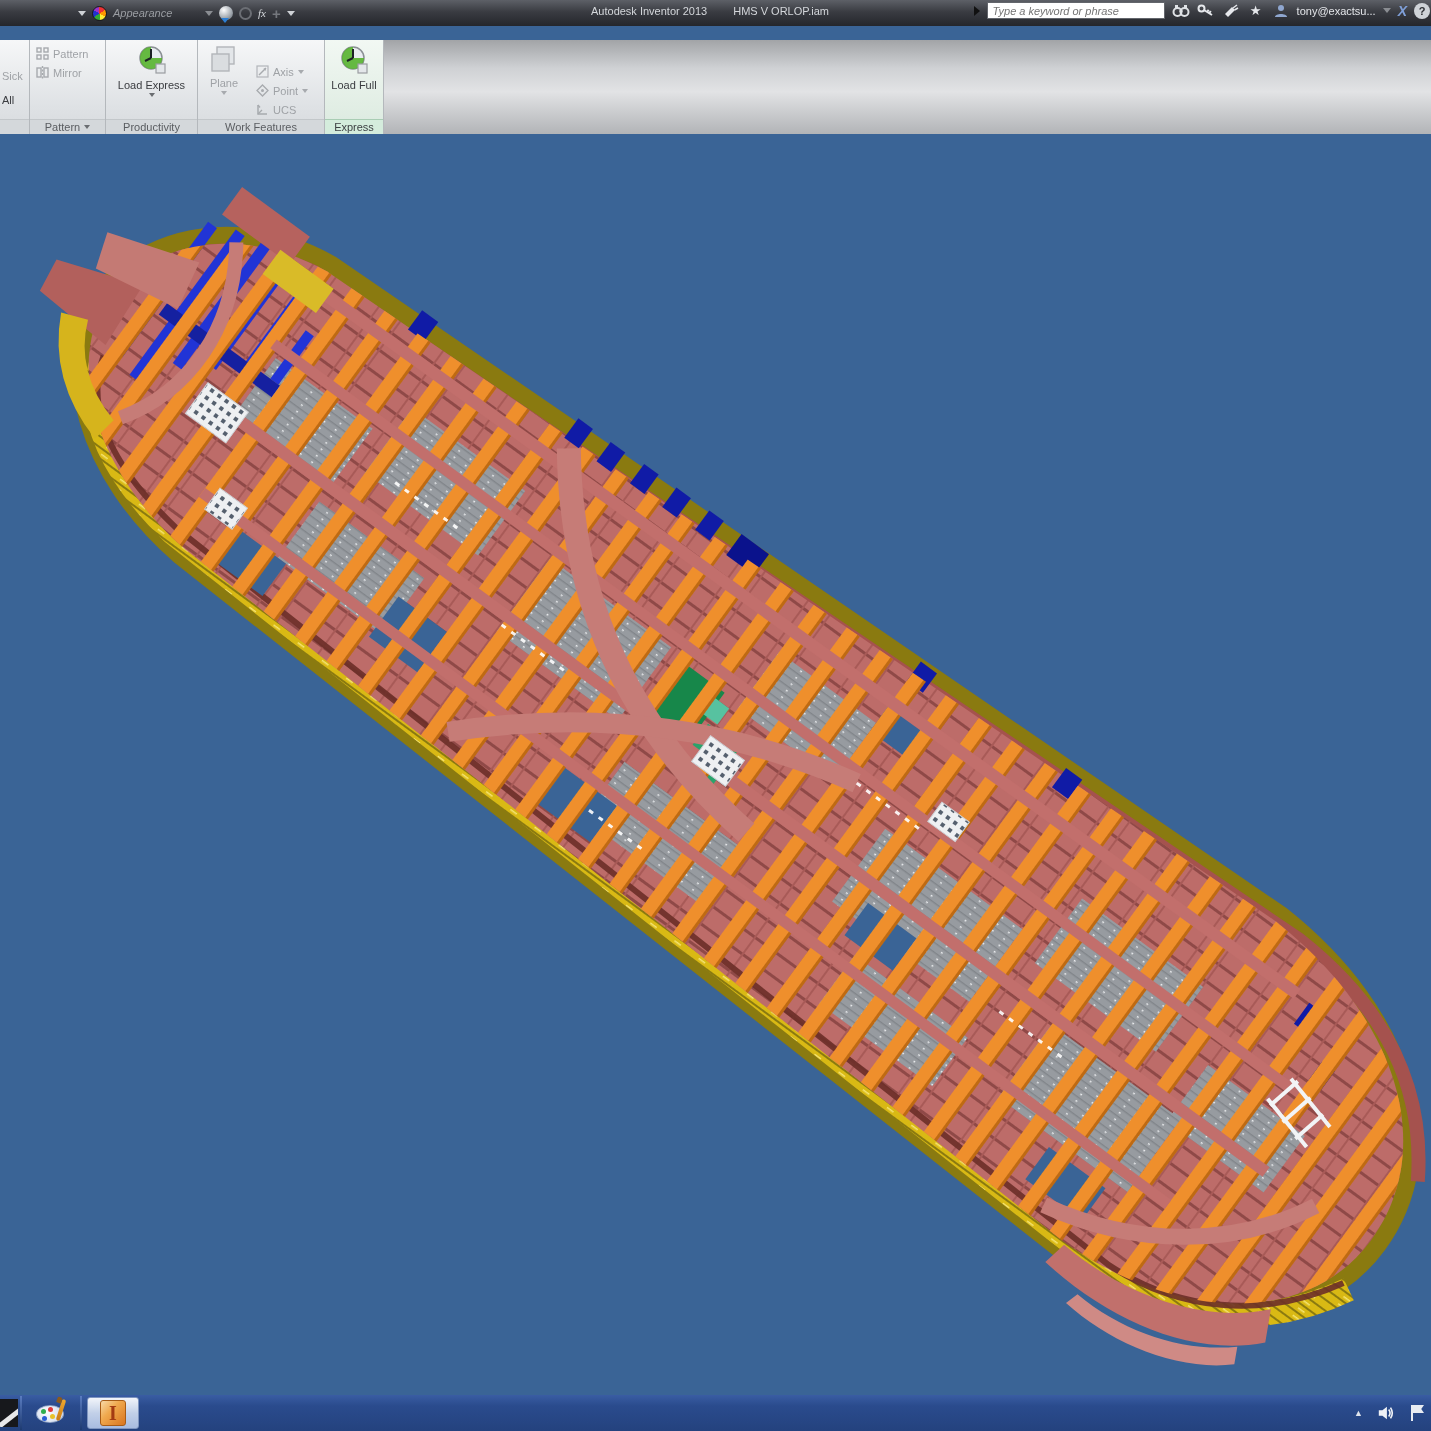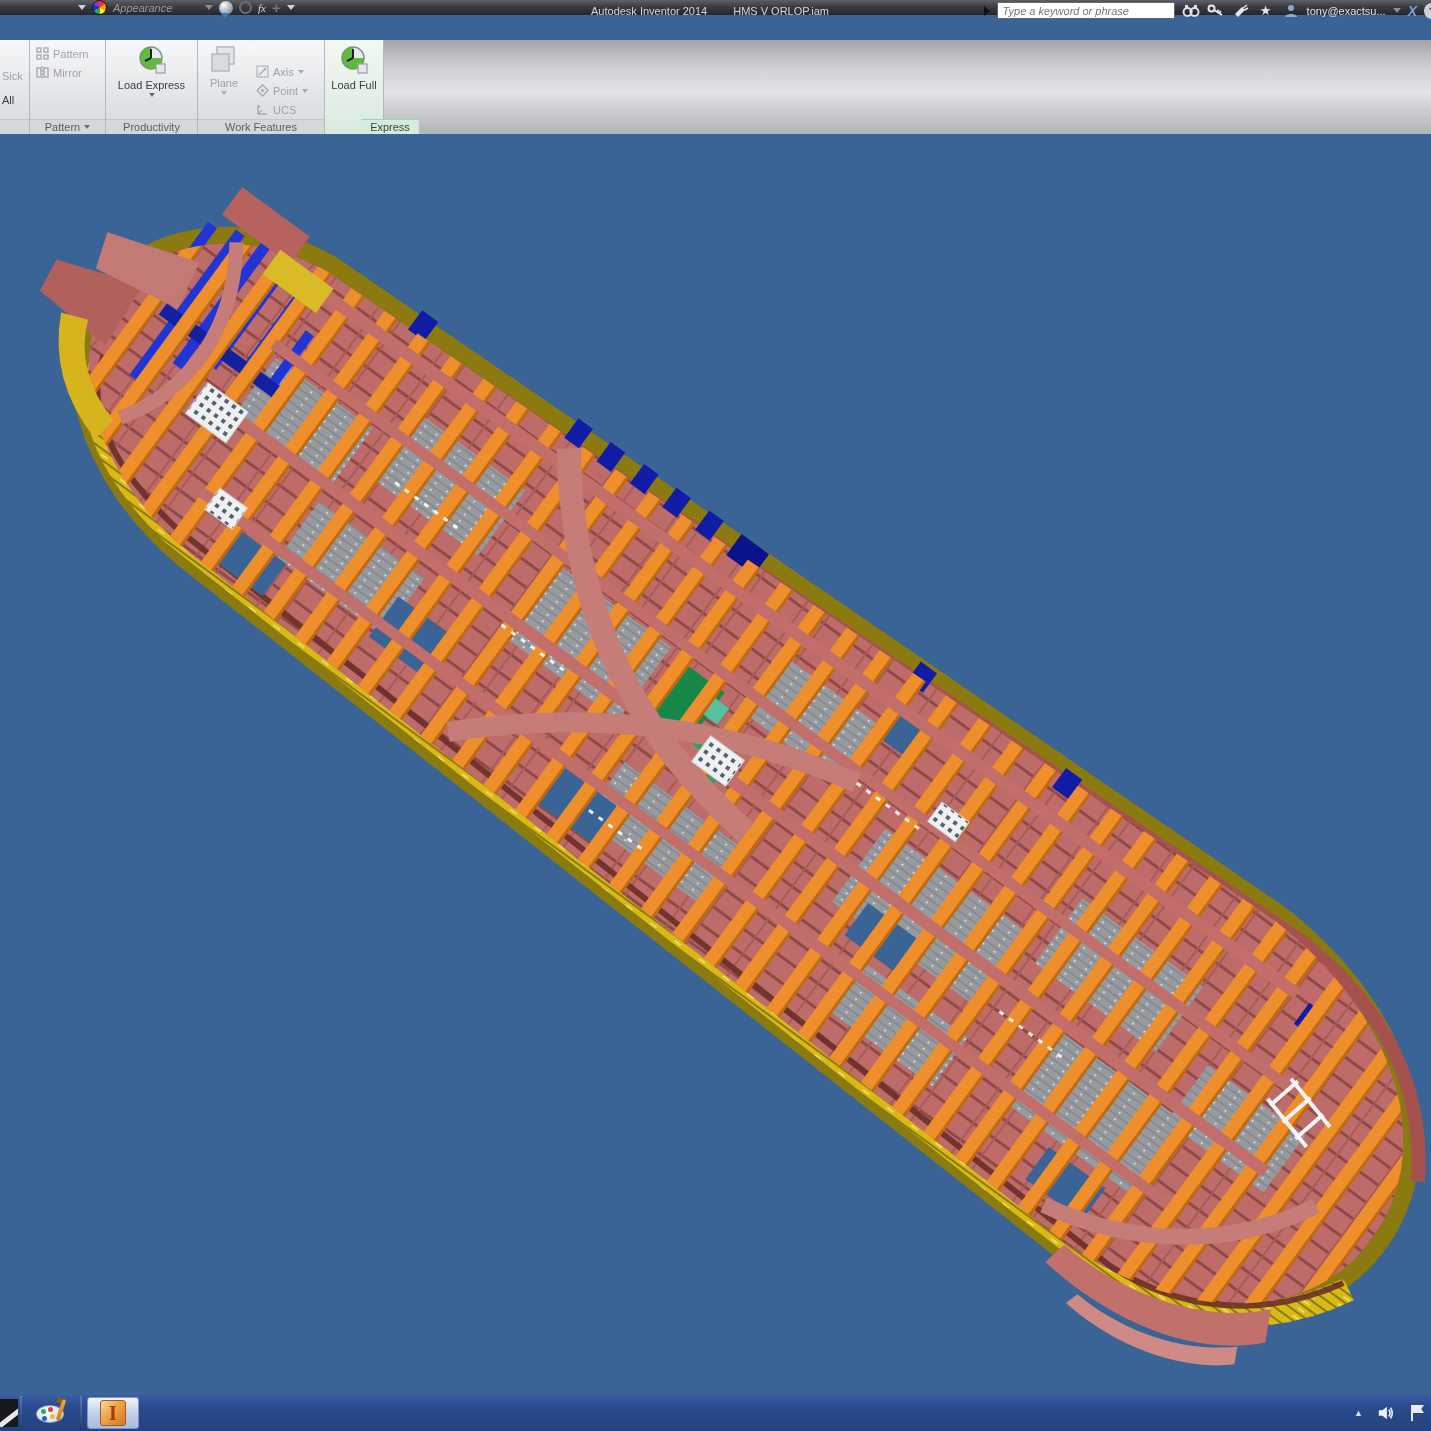--- a/index.html
+++ b/index.html
@@ -1,40 +1,40 @@
 <!DOCTYPE html>
 <html><head>
 <meta charset="utf-8">
 <style>
   * { margin:0; padding:0; box-sizing:border-box; }
   html,body { width:1431px; height:1431px; overflow:hidden;
     font-family:"Liberation Sans", sans-serif; }
   #app { position:relative; width:1431px; height:1431px; background:#3a6496; }
 
   
-  .titlebar { position:absolute; left:0; top:0; width:1431px; height:15px;
+  .titlebar { position:absolute; left:0; top:0; width:1431px; height:26px;
     background:linear-gradient(180deg,#5d6067 0%,#3a3c42 45%,#24262b 100%);
     display:flex; align-items:center; color:#c9ccd1; font-size:11px; }
   .qat { display:flex; align-items:center; gap:6px; padding-left:78px; }
   .caret { width:0; height:0; border-left:4px solid transparent; border-right:4px solid transparent;
     border-top:5px solid #cfd2d6; display:inline-block; }
   .caret.dim { border-top-color:#8a8d92; }
   .colorwheel { width:15px; height:15px; border-radius:50%; border:1px solid #17181b;
     background:conic-gradient(#e33 0 16%,#f90 16% 33%,#fe3 33% 49%,#3a3 49% 66%,#23c 66% 83%,#93c 83% 100%); }
   .appearance-label { font-style:italic; color:#9a9da2; width:86px; }
   .matsphere { width:14px; height:14px; border-radius:50%;
     background:radial-gradient(circle at 35% 30%,#fdfdfd,#9fa6ad 60%,#5c636b); position:relative; }
   .matsphere::after { content:""; position:absolute; left:2px; bottom:-3px; width:0; height:0;
     border-left:4px solid transparent; border-right:4px solid transparent; border-top:5px solid #2d7fd4; }
   .zoomring { width:13px; height:13px; border-radius:50%; border:2px solid #6b6e74; }
   .fxicon { font-family:"Liberation Serif", serif; font-style:italic; font-size:11px; color:#d6d9dd; }
   .plusicon { font-size:15px; color:#74777d; font-weight:bold; }
   .title-center { position:absolute; left:430px; width:560px; top:0; height:21px;
     display:flex; align-items:center; justify-content:center; gap:26px; color:#d4d7db; }
-  .title-right { position:absolute; right:0; top:0; height:21px; display:flex; align-items:center; gap:7px; padding-right:0; }
+  .title-right { position:absolute; right:0; top:0; height:21px; display:flex; align-items:center; gap:7px; padding-right:10px; }
   .search-expand { width:0; height:0; border-top:5px solid transparent; border-bottom:5px solid transparent;
     border-left:6px solid #111; }
   .searchbox { width:178px; height:17px; background:#fff; border:1px solid #63666c;
     font-style:italic; font-size:11px; color:#8a8d92; padding:0 5px; font-family:"Liberation Sans",sans-serif; }
   .tbicon { width:18px; height:16px; display:flex; align-items:center; justify-content:center; }
   .tbicon svg { display:block; }
   .username { color:#e3e5e9; }
   .exchange { font-weight:bold; font-style:italic; font-size:14px; color:#7f9fd8; }
   .helpdot { width:16px; height:16px; border-radius:50%; background:#cfd3d8; color:#2c2e33;
     font-size:11px; font-weight:bold; display:flex; align-items:center; justify-content:center; margin-right:-9px; }
@@ -57,21 +57,21 @@
     border-right:1px solid #b4b8bc; position:relative; }
   .panel-caption { position:absolute; left:0; bottom:0; width:100%; height:15px;
     border-top:1px solid #c3c7ca; background:#d4d8db; color:#5a5d61; font-size:11px;
     display:flex; align-items:center; justify-content:center; gap:4px; }
   .pcap-caret { width:0; height:0; border-left:3.5px solid transparent; border-right:3.5px solid transparent; border-top:4px solid #6a6d71; }
   .smallrow { display:flex; align-items:center; gap:4px; font-size:11px; color:#9fa2a6; padding:3px 6px; }
   .bigbtn { display:flex; flex-direction:column; align-items:center; font-size:11px; color:#3a3c40; padding-top:4px; }
   .bigbtn.dis { color:#9fa2a6; }
   .clockicon, .planeicon { margin-bottom:3px; }
   .express-panel { background:linear-gradient(180deg,#f2f8f3,#e2eee5 70%,#d9e9de); }
-  .express-panel .panel-caption { background:#d4ecdc; border-top:1px solid #a9cdb4; color:#3c3f42;margin-left:36px; }
+  .express-panel .panel-caption { background:#d4ecdc; border-top:1px solid #a9cdb4; color:#3c3f42; }
   .partial-panel { width:30px; background:linear-gradient(180deg,#f6f7f8,#dfe2e5 70%,#d7dadd); border-right:1px solid #b4b8bc; position:relative; }
   .partial-item { font-size:11px; position:absolute; left:2px; }
 
   
   .viewport { position:absolute; left:0; top:134px; width:1431px; height:1261px; background:#3a6496; }
   .viewport svg { display:block; }
 
   
   .taskbar { position:absolute; left:0; top:1395px; width:1431px; height:36px;
     background:linear-gradient(180deg,#3a5da3 0%,#2a4b8d 30%,#24427e 100%);
@@ -108,21 +108,21 @@
       <span class="colorwheel"></span>
       <span class="appearance-label">Appearance</span>
       <span class="caret dim"></span>
       <span class="matsphere"></span>
       <span class="zoomring"></span>
       <span class="fxicon">fx</span>
       <span class="plusicon">+</span>
       <span class="caret"></span>
     </div>
     <div class="title-center">
-      <span>Autodesk Inventor 2014</span>
+      <span>Autodesk Inventor 2013</span>
       <span>HMS V ORLOP.iam</span>
     </div>
     <div class="title-right">
       <span class="search-expand"></span>
       <input class="searchbox" placeholder="Type a keyword or phrase" style="">
       <span class="tbicon">
         <svg width="18" height="14" viewBox="0 0 18 14">
             <circle cx="5.5" cy="8" r="4" fill="none" stroke="#dfe2e6" stroke-width="2"></circle>
             <circle cx="12.5" cy="8" r="4" fill="none" stroke="#dfe2e6" stroke-width="2"></circle>
             <rect x="7.5" y="6" width="3" height="2" fill="#dfe2e6"></rect>

